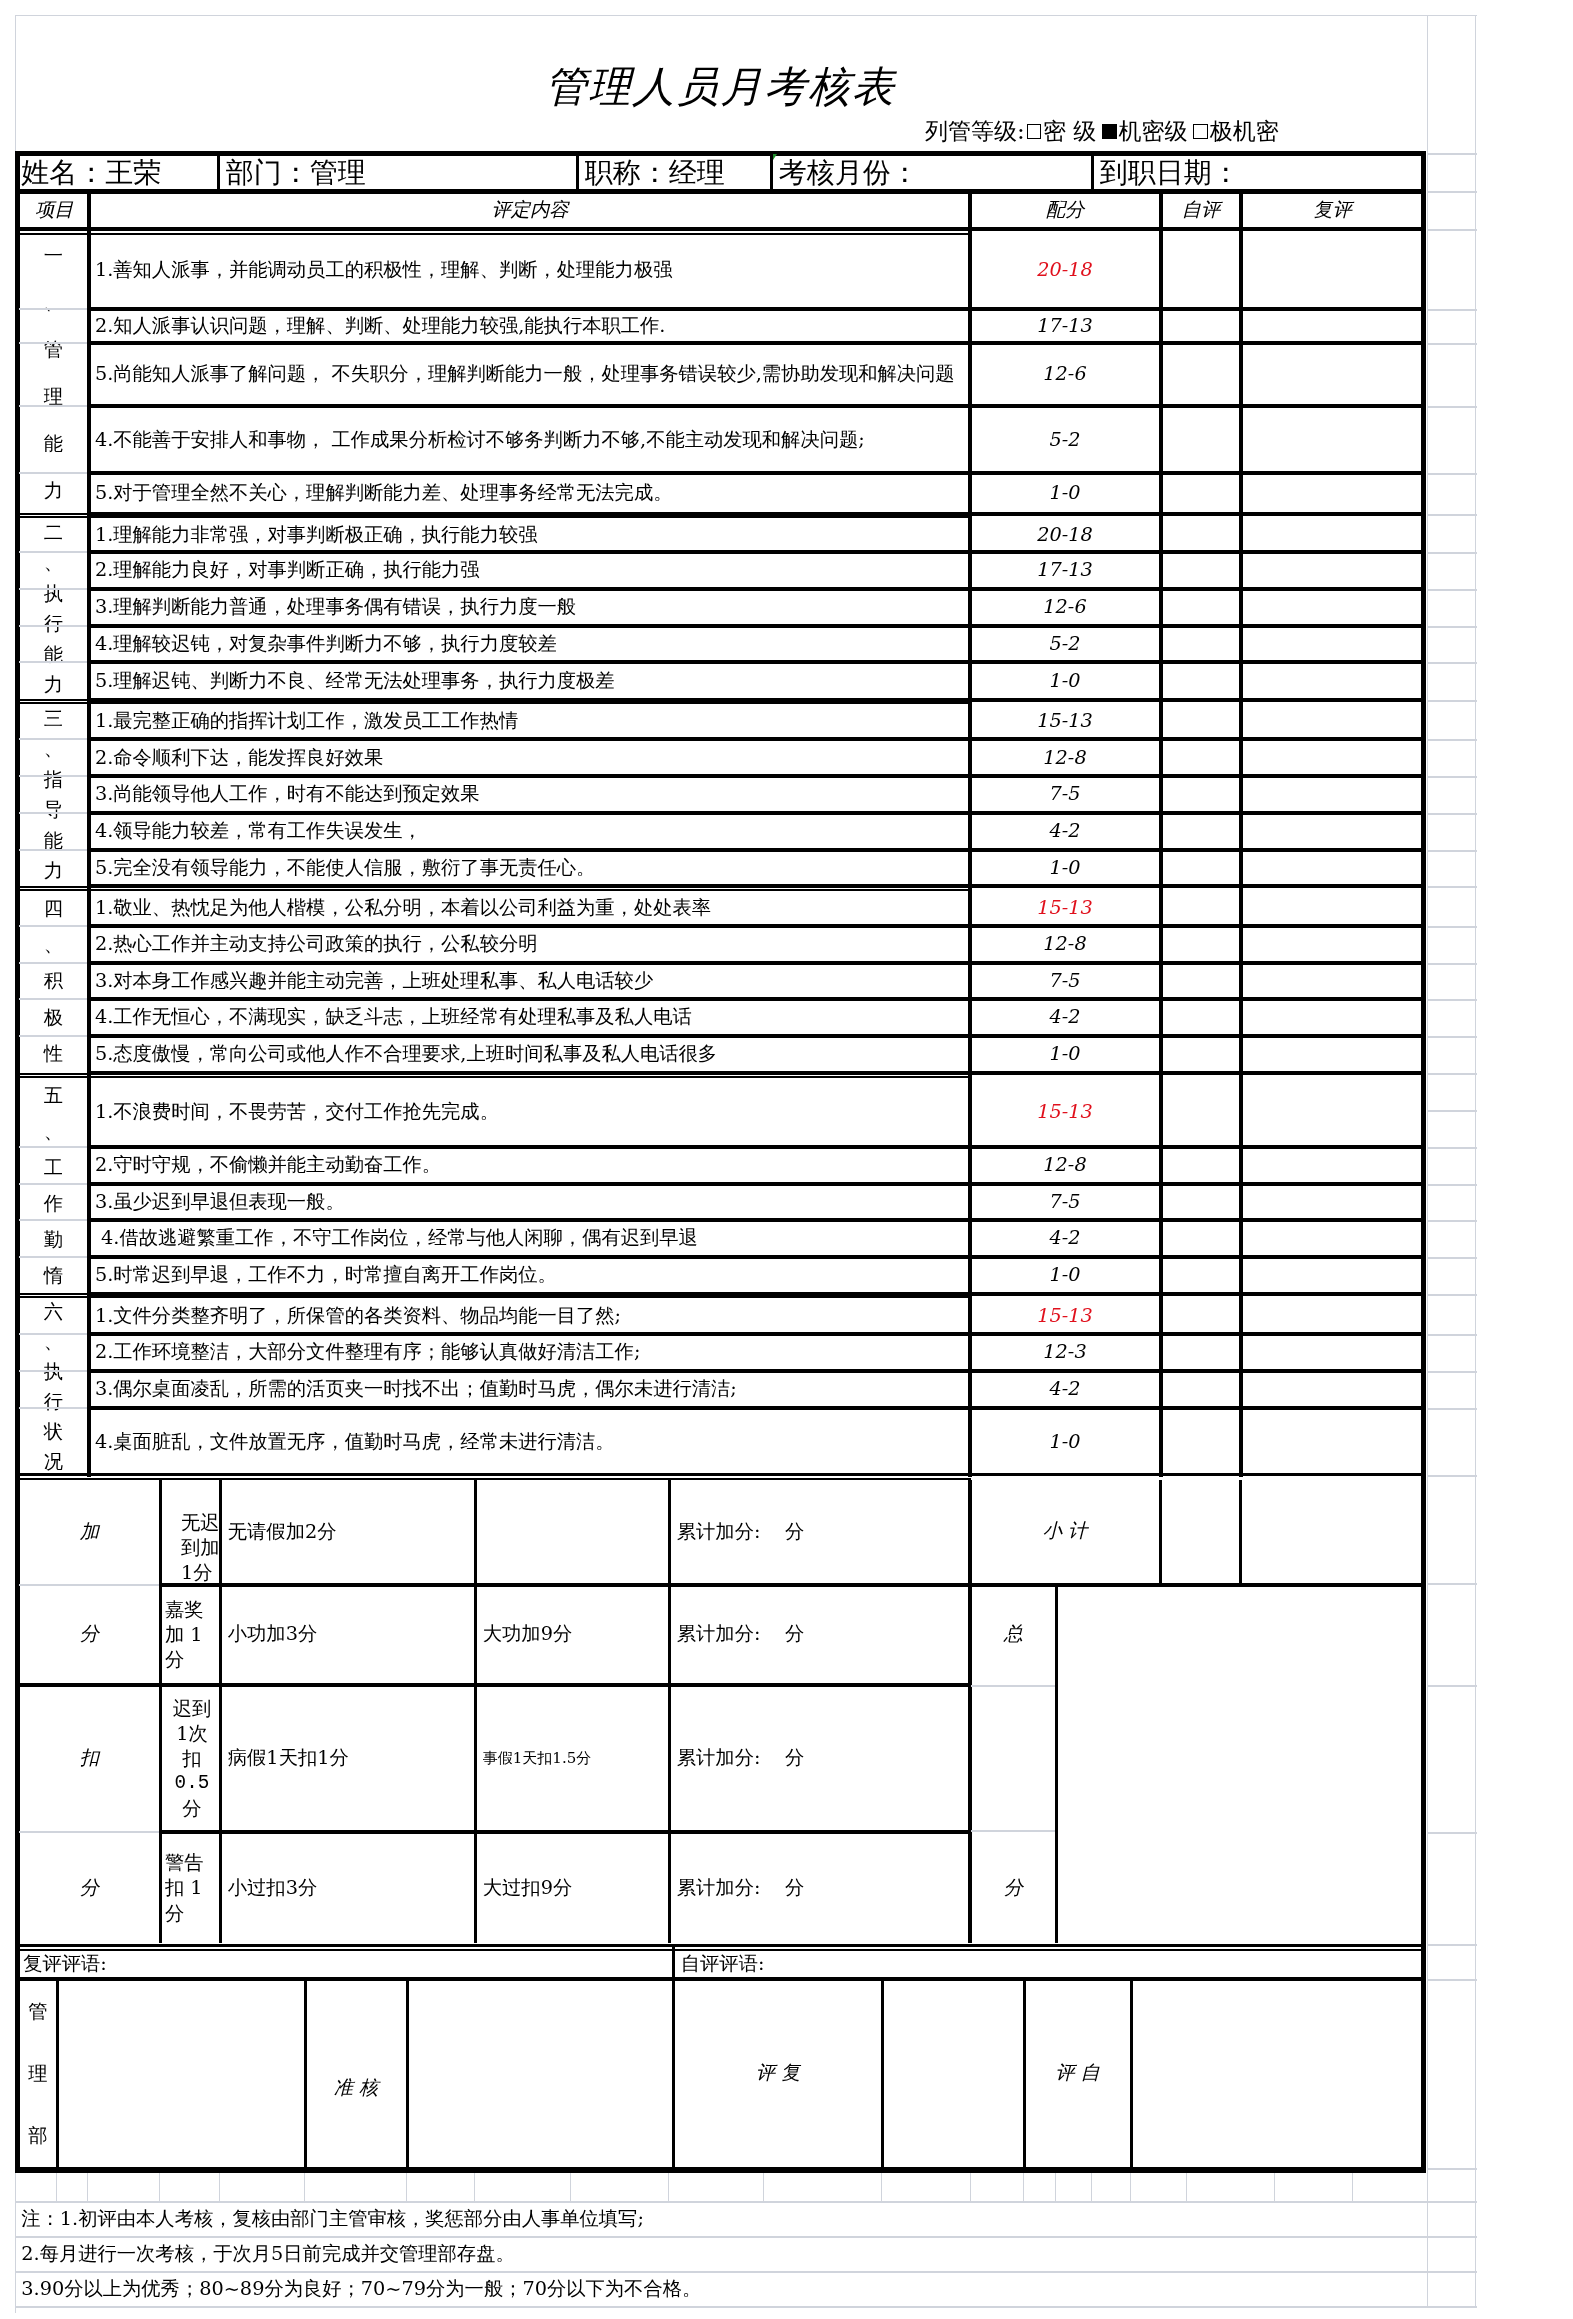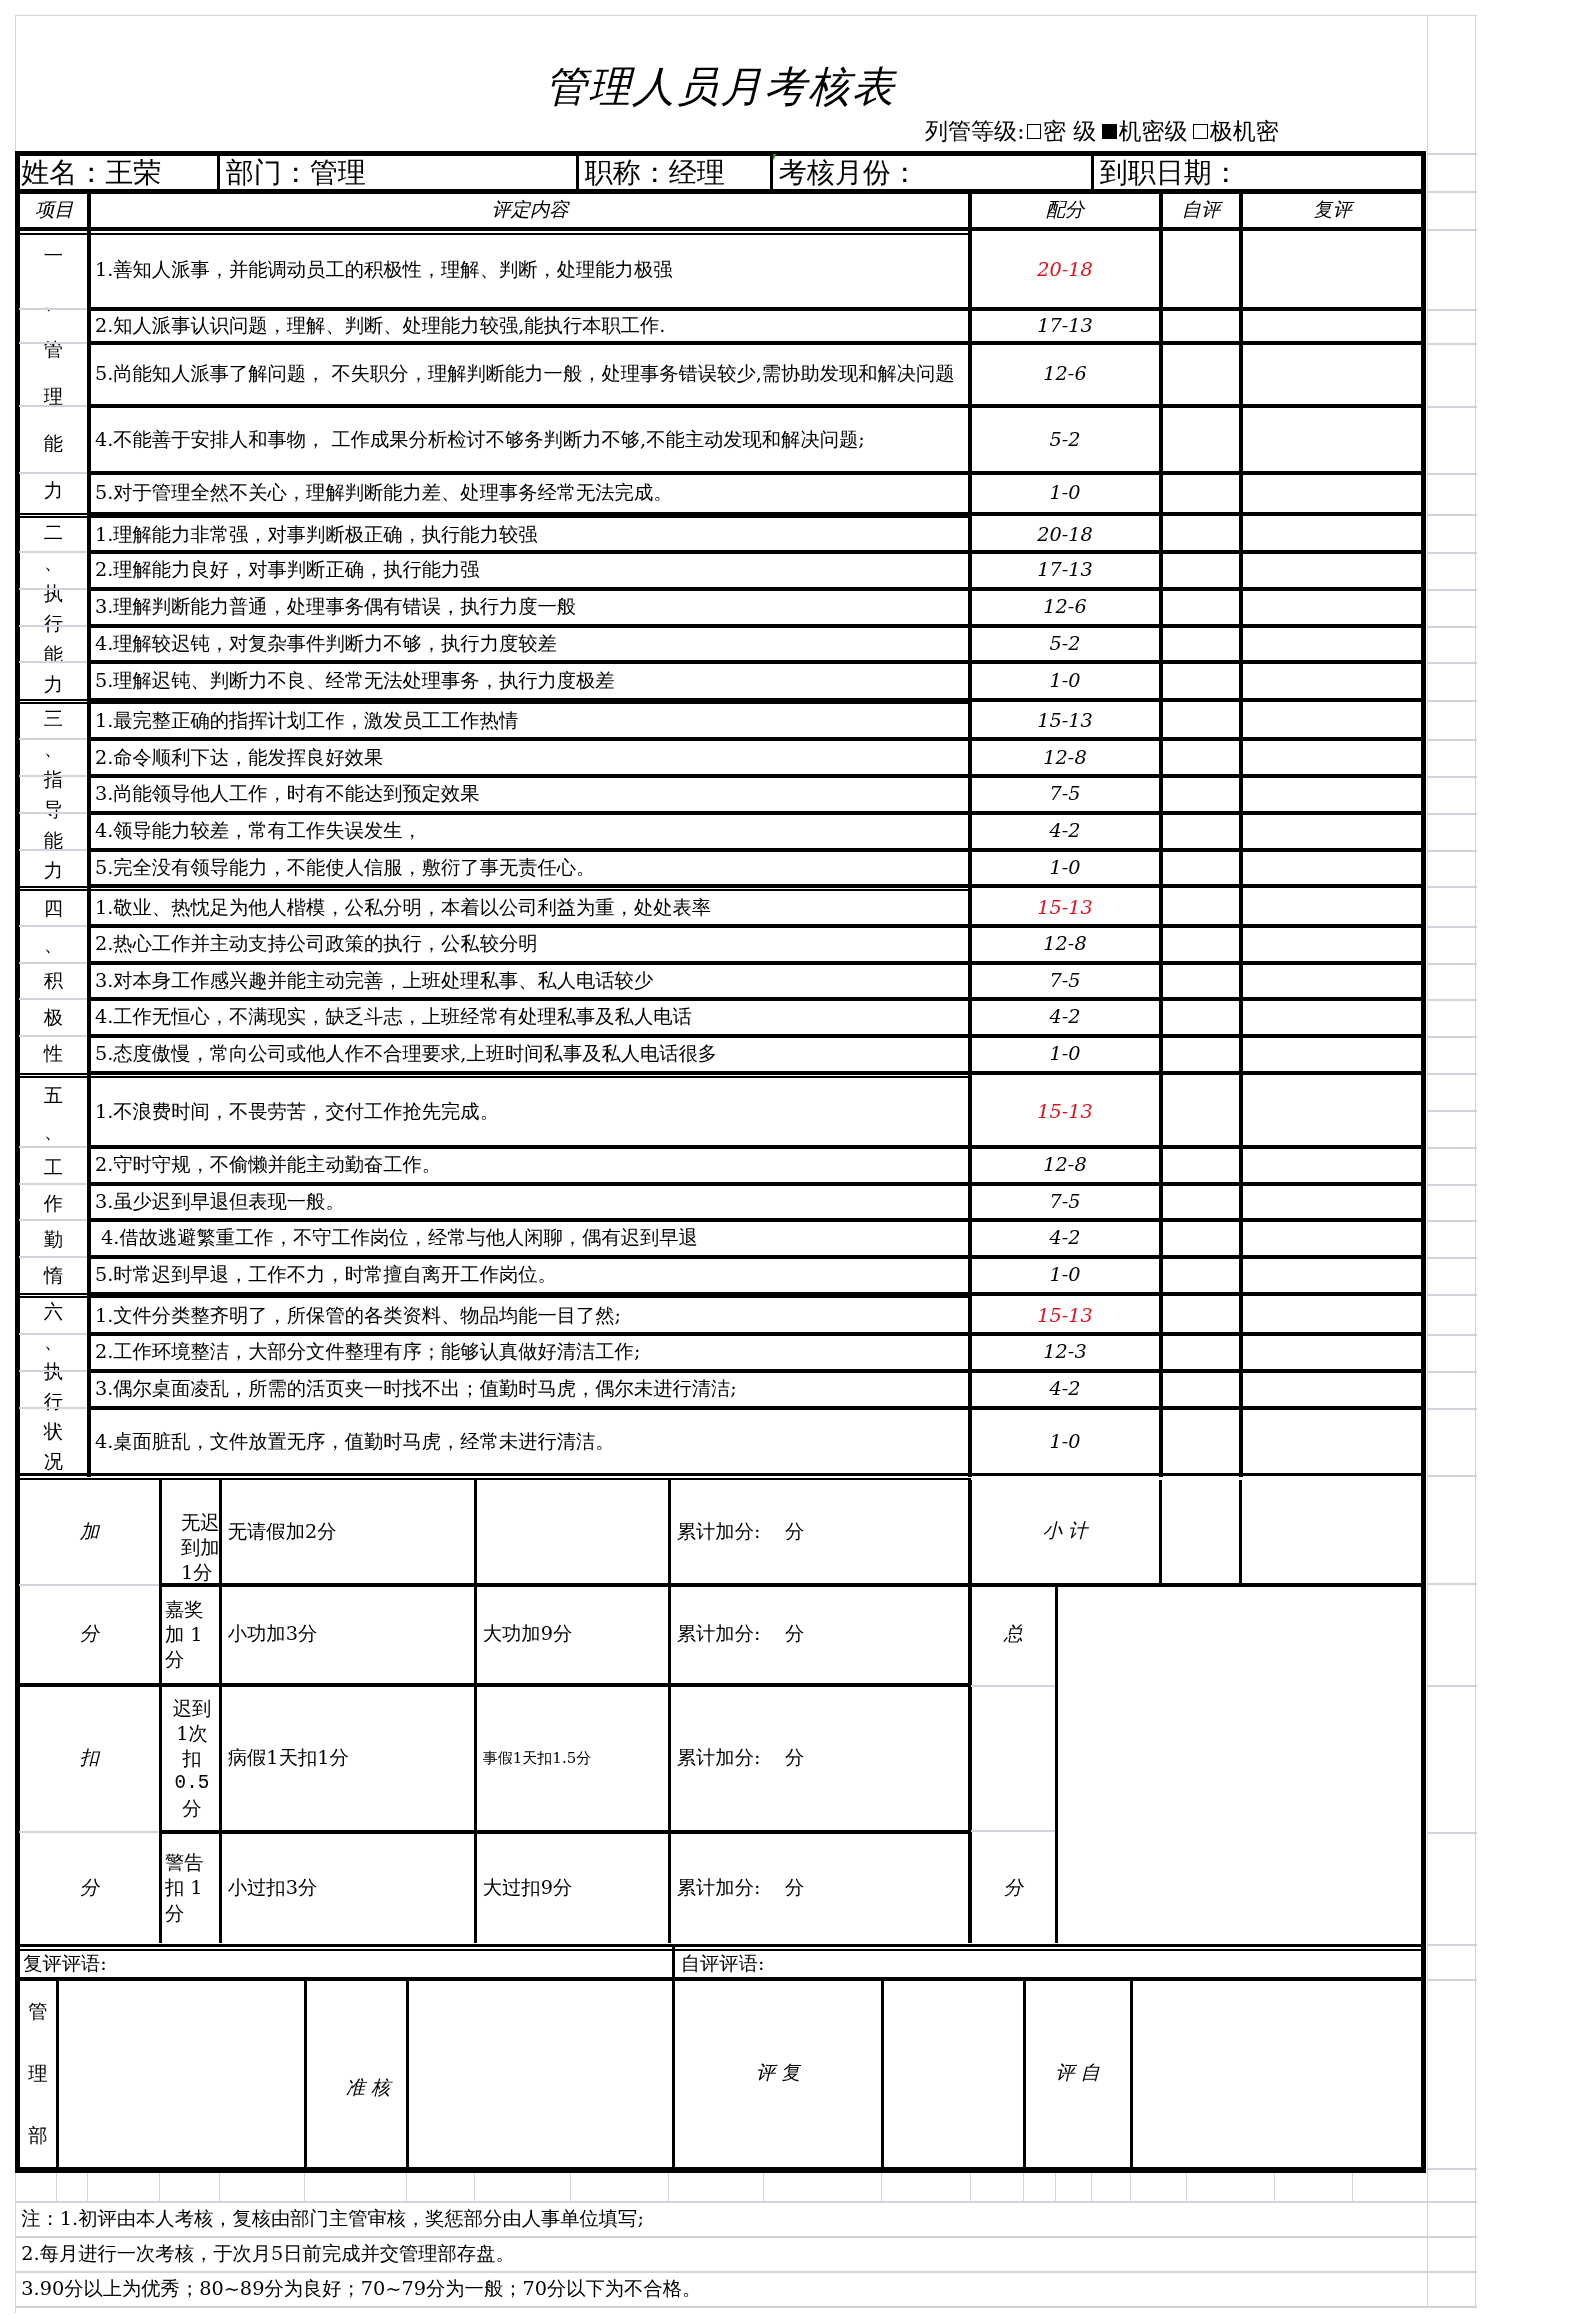--- a/index.html
+++ b/index.html
@@ -469,21 +469,21 @@
 <div class="b" style="left:1130px;top:1979px;width:2.9px;height:189px;"></div>
 
 <div class="abs" style="left:19.3px;top:1981px;width:37px;height:185px;font-size:19.3px;">
   <div class="vchars" id="dept-chars">
       <span>管</span>
       <span>理</span>
       <span>部</span>
     </div>
 </div>
 <div class="cell" style="left:59px;top:1981px;width:245px;height:185px;"></div>
-<div class="cell center" style="left:319px;top:1981px;width:98px;height:214px;">准 核</div>
+<div class="cell center" style="left:307px;top:1981px;width:98px;height:214px;">准 核</div>
 <div class="cell" style="left:408px;top:1981px;width:264px;height:185px;"></div>
 <div class="cell center" style="left:675px;top:1981px;width:206px;height:185px;">评 复</div>
 <div class="cell" style="left:883px;top:1981px;width:140px;height:185px;"></div>
 <div class="cell center" style="left:1026px;top:1981px;width:103px;height:185px;">评 自</div>
 <div class="cell" style="left:1133px;top:1981px;width:289px;height:185px;"></div>
 
 <div id="notes">
     <div class="cell left" style="left:17.4px;top:2203px;width:1408px;height:33px;font-size:19.3px;padding-left:3.9px;">注：1.初评由本人考核，复核由部门主管审核，奖惩部分由人事单位填写;</div>
     <div class="cell left" style="left:17.4px;top:2238px;width:1408px;height:33px;font-size:19.3px;padding-left:3.9px;">2.每月进行一次考核，于次月5日前完成并交管理部存盘。</div>
     <div class="cell left" style="left:17.4px;top:2273px;width:1408px;height:33px;font-size:19.3px;padding-left:3.9px;">3.90分以上为优秀；80~89分为良好；70~79分为一般；70分以下为不合格。</div>

